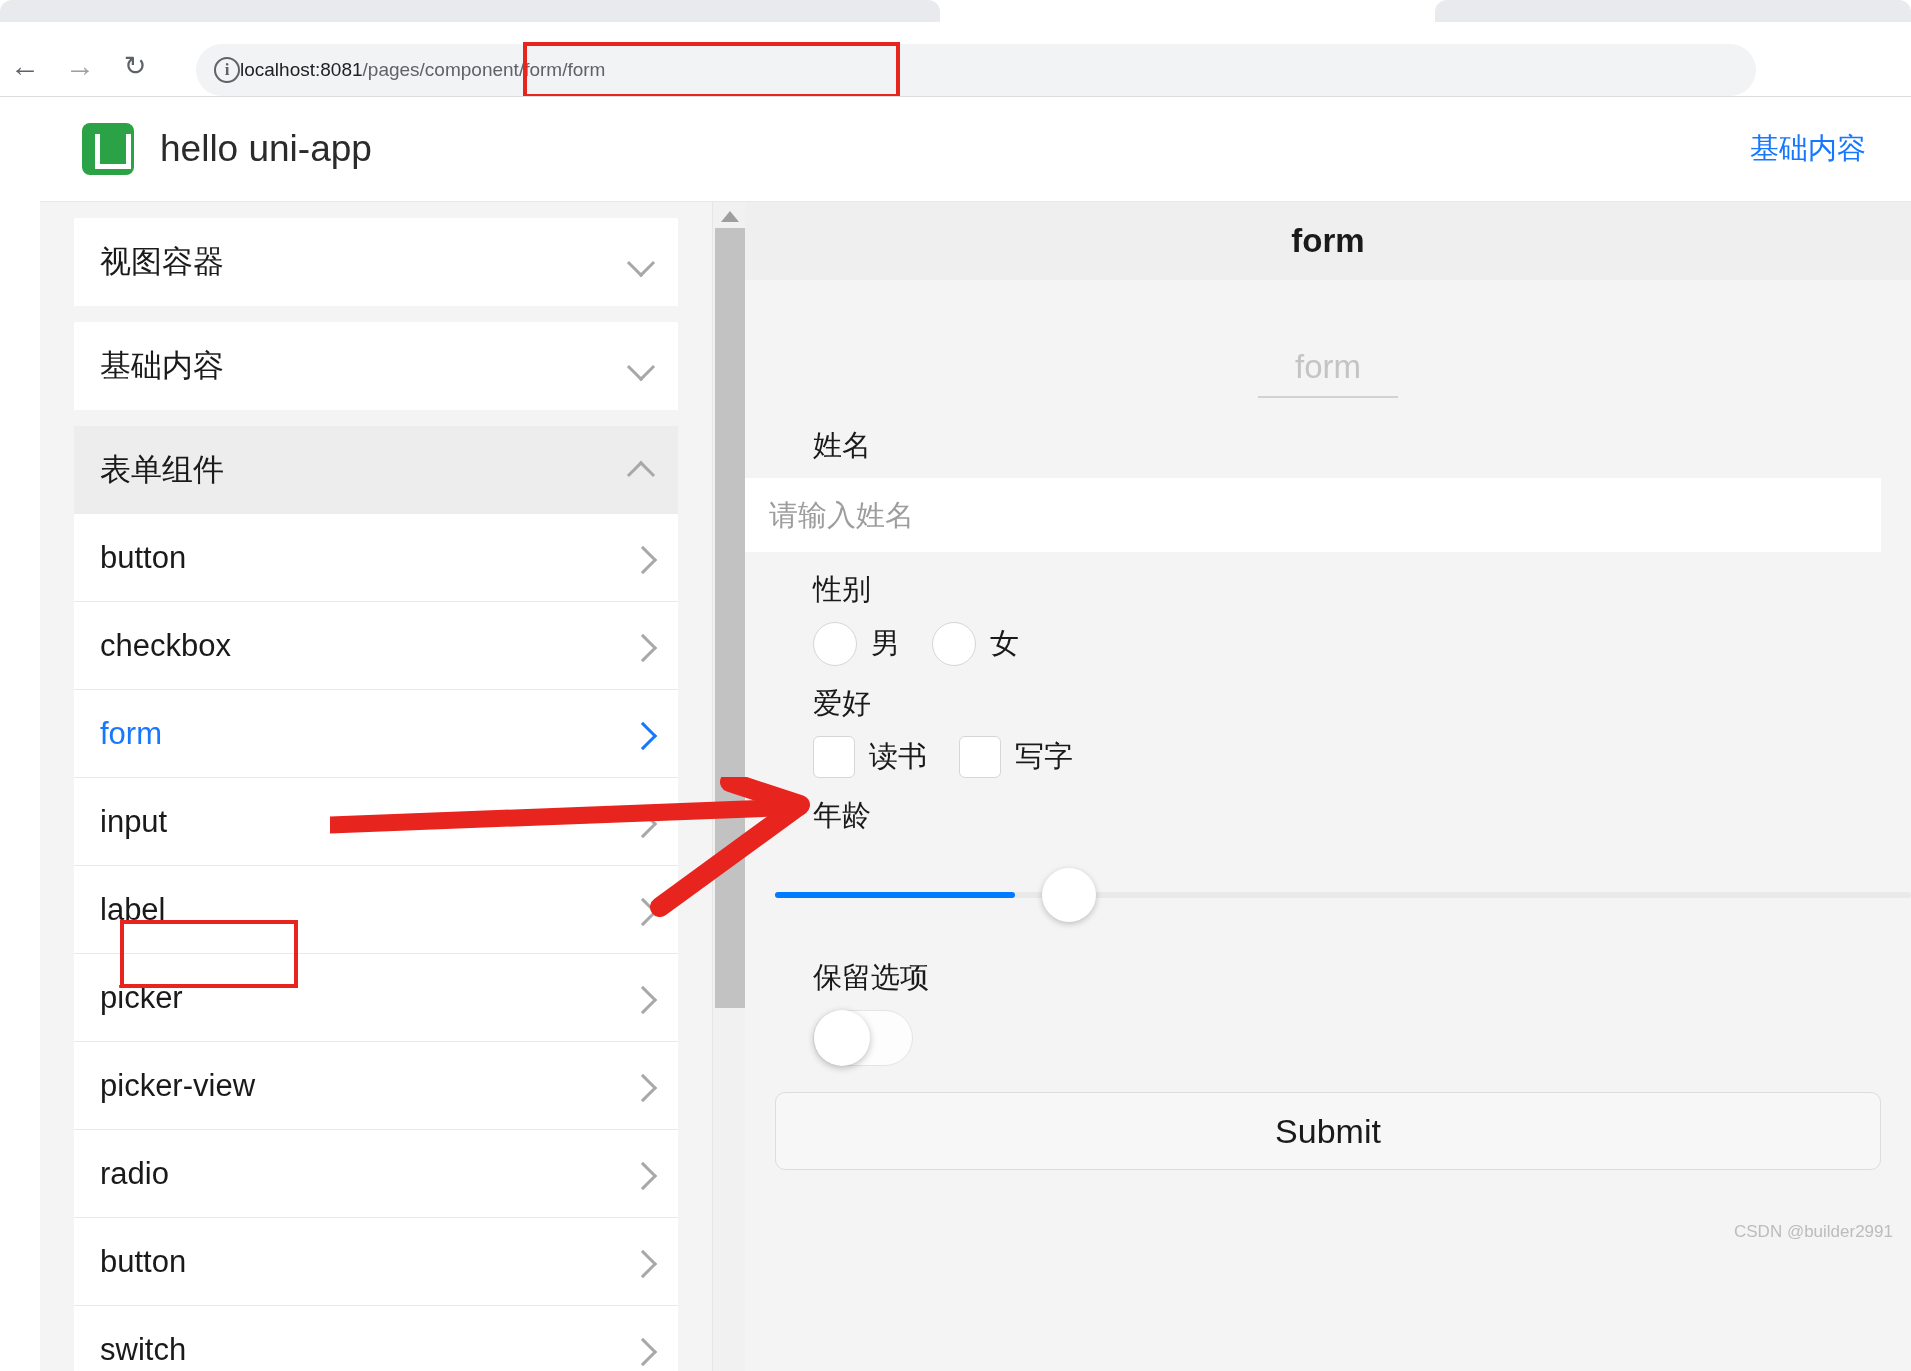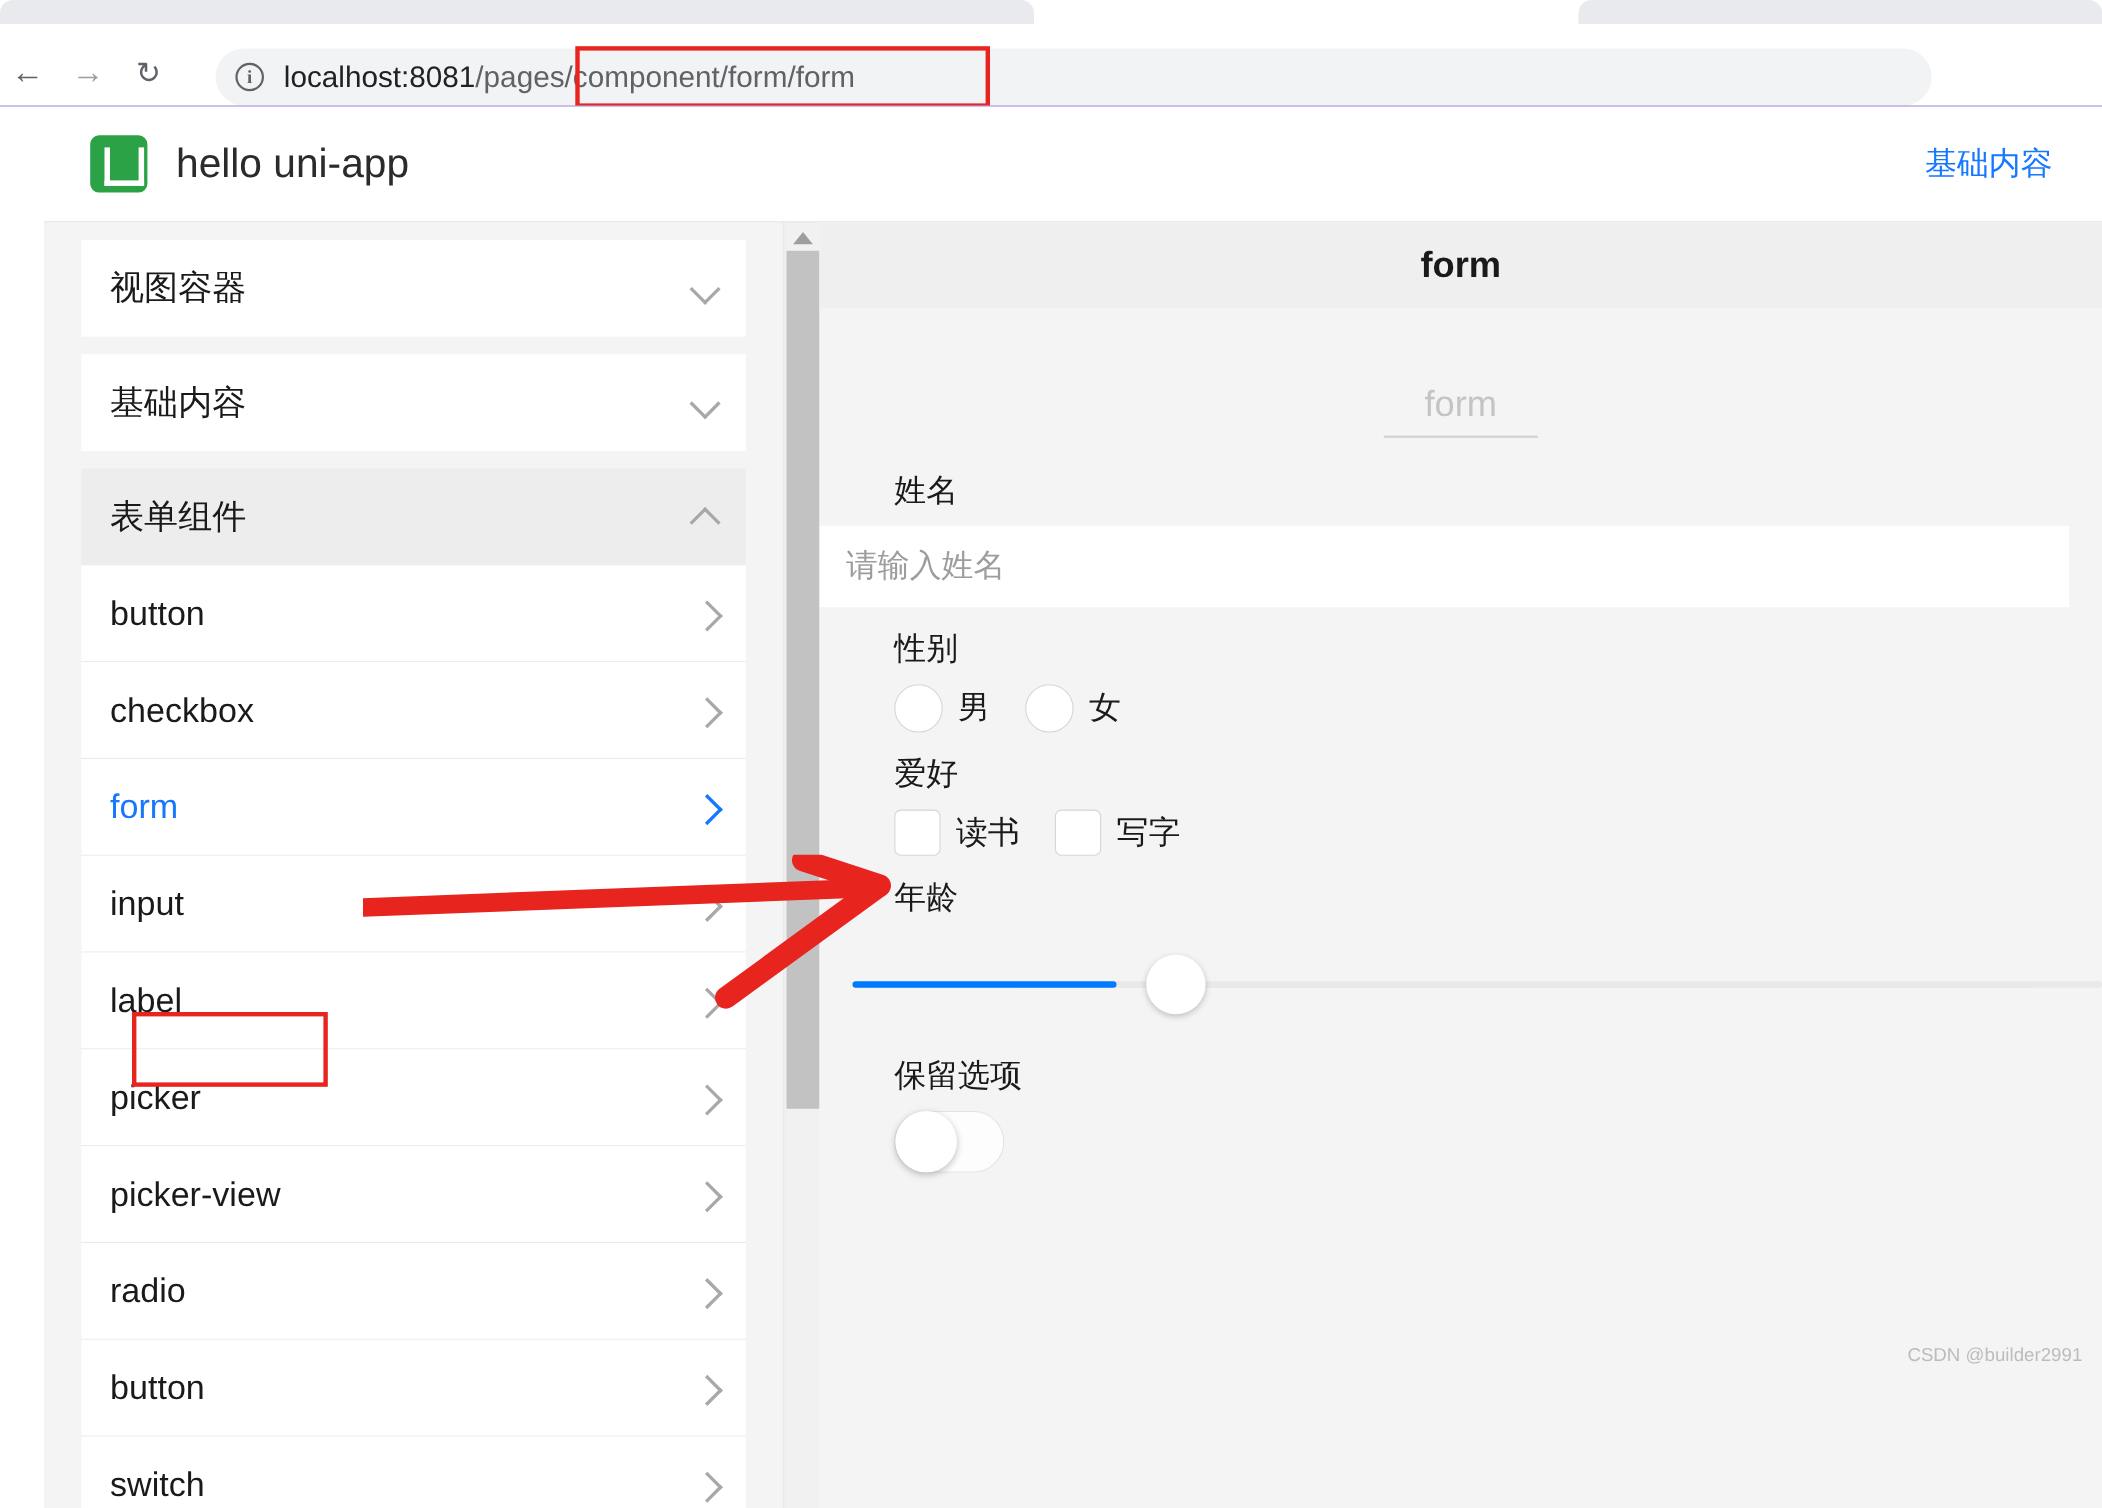--- a/index.html
+++ b/index.html
@@ -48,22 +48,21 @@
   }
   #omnibox-info-icon {
     width: 26px; height: 26px;
     border: 2px solid #5f6368; border-radius: 50%;
     color: #5f6368; font-size: 17px; font-weight: bold;
     display: flex; align-items: center; justify-content: center;
     font-family: "Liberation Serif", serif;
     flex: 0 0 auto;
   }
   #omnibox-url {
-    margin-left: 18px;
-    font-size: 27px; color: #5f6368;
+    font-size: 19px; color: #5f6368;
     white-space: nowrap;
   }
   #omnibox-url .host { color: #202124; }
 
   
   #url-annotation-box {
     position: absolute; left: 523px; top: 20px;
     width: 377px; height: 56px;
     border: 4px solid #e8241f;
     pointer-events: none;
@@ -446,20 +445,21 @@
         <div id="slider-thumb"></div>
       </div>
 
       <div class="field-block">
         <div class="field-label">保留选项</div>
         <div id="switch-control">
           <div id="switch-knob"></div>
         </div>
       </div>
 
+      <button id="submit-button">Submit</button>
     </div>
 
   </div>
 
   <svg id="red-arrow" width="620" height="360" viewBox="0 0 620 360">
     <path d="M 0 48 L 470 30" stroke="#e8241f" stroke-width="17" stroke-linecap="round" fill="none"></path>
     <path d="M 330 130 L 470 28 L 400 5" stroke="#e8241f" stroke-width="20" stroke-linecap="round" stroke-linejoin="round" fill="none"></path>
   </svg>
 
   <div id="csdn-watermark">CSDN @builder2991</div>

